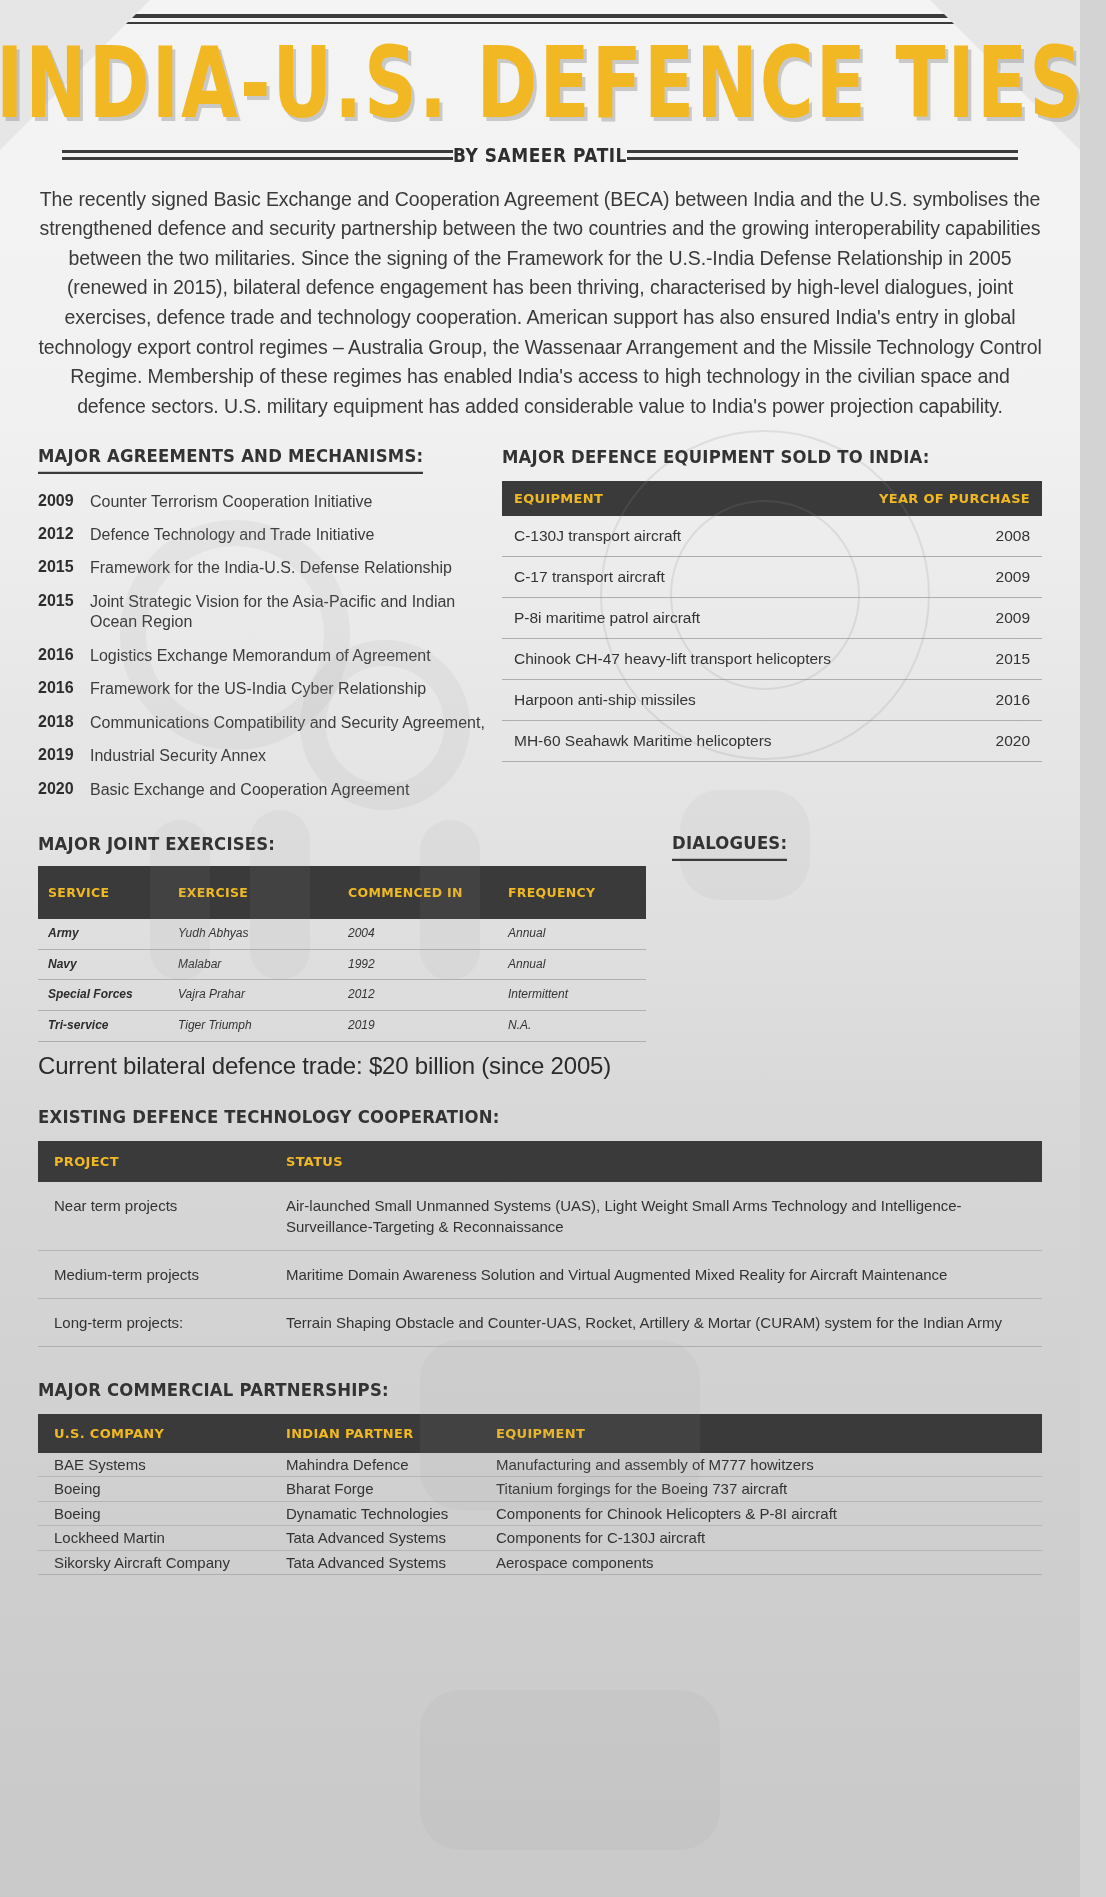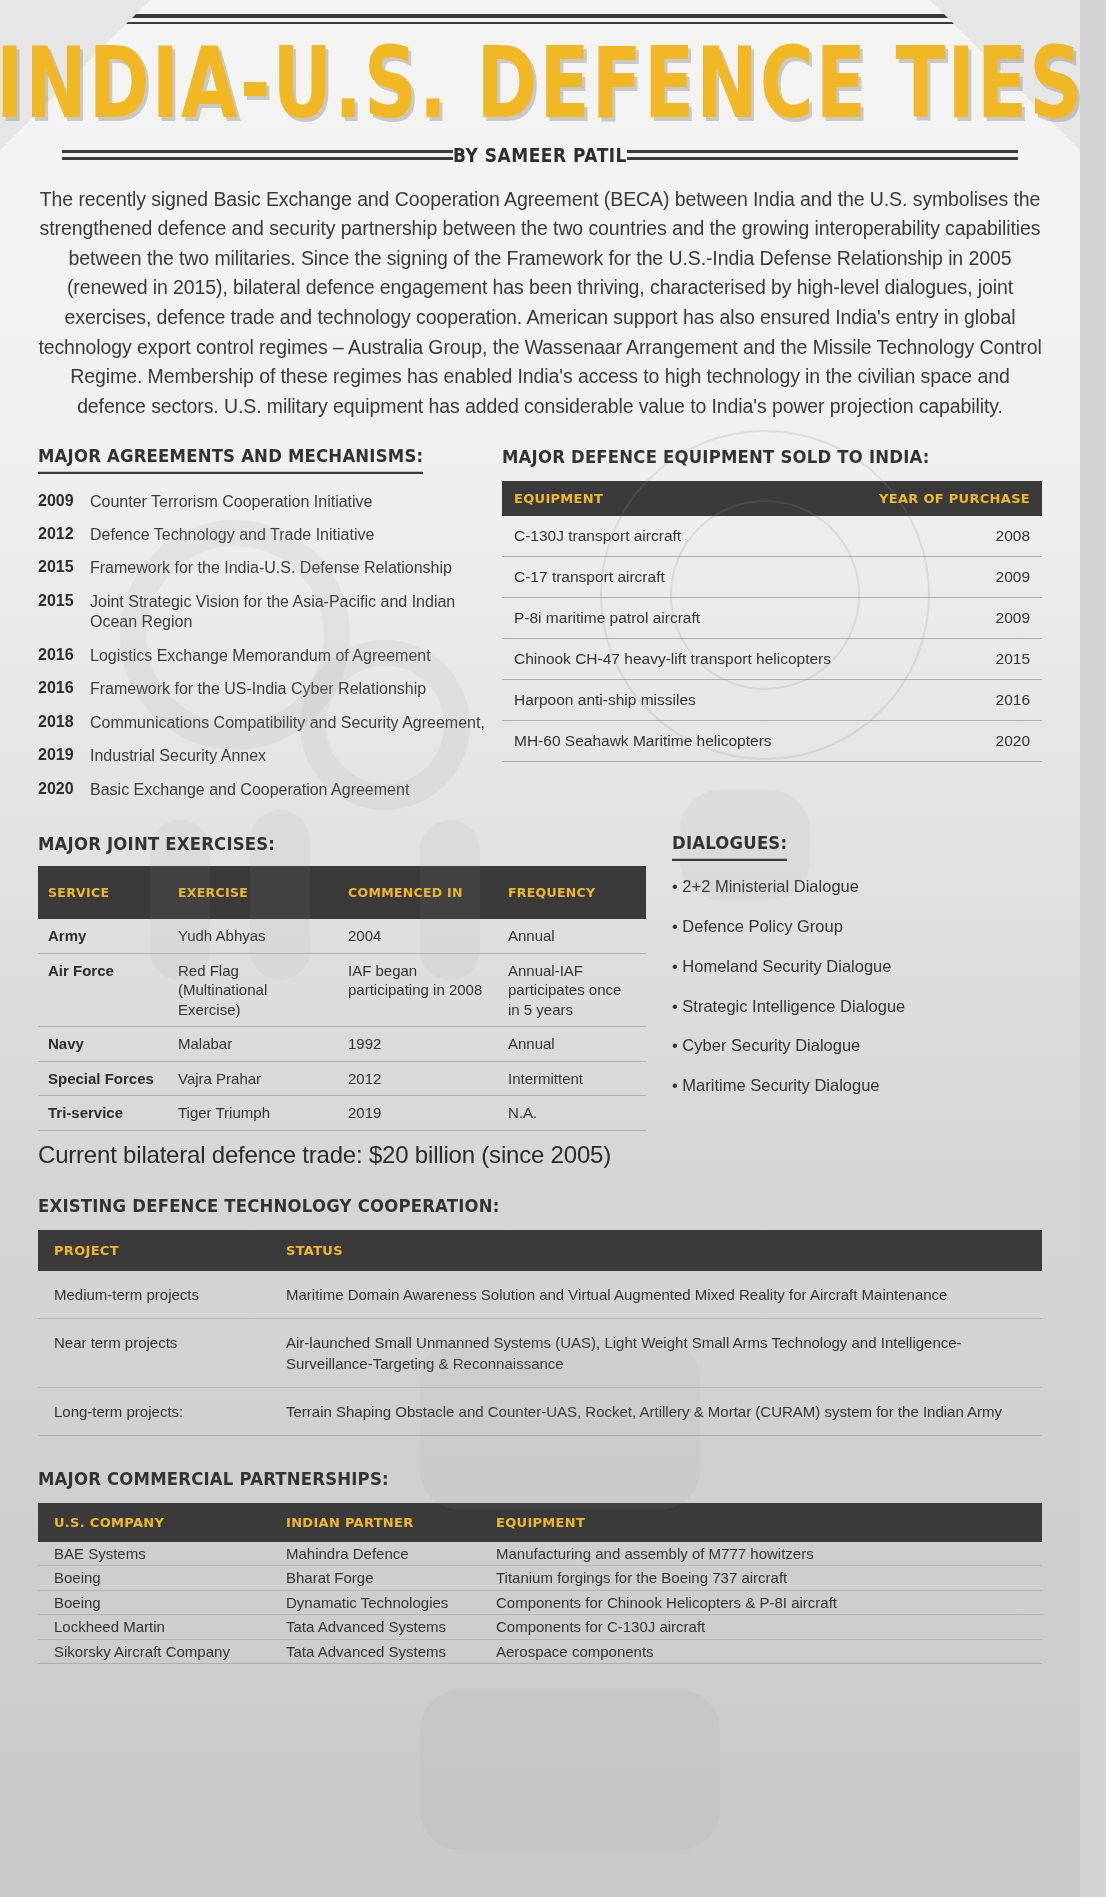--- a/index.html
+++ b/index.html
@@ -145,21 +145,21 @@
   .tbl tbody tr:last-child td { border-bottom: 1px solid #aeaeae; }
 
   .eqTable { margin-top: 14px; }
 
   
   .exWrap { display: flex; margin: 22px 38px 0 38px; gap: 18px; }
   .exLeft { width: 608px; }
   .exRight { flex: 1; padding-left: 8px; }
   .exTbl thead th { padding: 19px 10px; font-size: 12.5px; }
   .exTbl tbody td {
-    font-size: 15px; padding: 7px 10px; border-bottom: 1px solid #b0b0b0;
+    font-size: 12px; padding: 7px 10px; border-bottom: 1px solid #b0b0b0; font-style: italic;
   }
   .exTbl tbody td.svc { font-weight: bold; color: #2c2c2c; }
   .tradeLine {
     margin-top: 10px;
     font-size: 24px;
     color: #2b2b2b;
     letter-spacing: -0.2px;
   }
   .tradeLine b { font-weight: normal; }
 
@@ -318,26 +318,20 @@
           </tr>
         </thead>
         <tbody id="exBody">
             <tr>
               <td class="svc">Army</td>
               <td>Yudh Abhyas</td>
               <td>2004</td>
               <td>Annual</td>
             </tr>
             <tr>
-              <td class="svc">Air Force</td>
-              <td>Red Flag (Multinational Exercise)</td>
-              <td>IAF began participating in 2008</td>
-              <td>Annual-IAF participates once in 5 years</td>
-            </tr>
-            <tr>
               <td class="svc">Navy</td>
               <td>Malabar</td>
               <td>1992</td>
               <td>Annual</td>
             </tr>
             <tr>
               <td class="svc">Special Forces</td>
               <td>Vajra Prahar</td>
               <td>2012</td>
               <td>Intermittent</td>
@@ -350,48 +344,40 @@
             </tr>
           </tbody>
       </table>
       <div class="tradeLine">
         <span>Current bilateral defence trade: </span><b>$20 billion</b><span> (since 2005)</span>
       </div>
     </div>
 
     <div class="exRight">
       <div class="secHead">DIALOGUES:</div>
-      <div class="dlgList" id="dlgList">
-          <div class="dlgItem">• 2+2 Ministerial Dialogue</div>
-          <div class="dlgItem">• Defence Policy Group</div>
-          <div class="dlgItem">• Homeland Security Dialogue</div>
-          <div class="dlgItem">• Strategic Intelligence Dialogue</div>
-          <div class="dlgItem">• Cyber Security Dialogue</div>
-          <div class="dlgItem">• Maritime Security Dialogue</div>
-        </div>
     </div>
   </div>
 
   <div class="lower">
     <div class="secHeadPlain">EXISTING DEFENCE TECHNOLOGY COOPERATION:</div>
     <table class="tbl techTbl">
       <thead>
         <tr>
           <th>PROJECT</th>
           <th>STATUS</th>
         </tr>
       </thead>
       <tbody id="techBody">
           <tr>
+            <td>Near term projects</td>
+            <td>Air-launched Small Unmanned Systems (UAS), Light Weight Small Arms Technology and Intelligence-Surveillance-Targeting &amp; Reconnaissance</td>
+          </tr>
+          <tr>
             <td>Medium-term projects</td>
             <td>Maritime Domain Awareness Solution and Virtual Augmented Mixed Reality for Aircraft Maintenance</td>
-          </tr>
-          <tr>
-            <td>Near term projects</td>
-            <td>Air-launched Small Unmanned Systems (UAS), Light Weight Small Arms Technology and Intelligence-Surveillance-Targeting &amp; Reconnaissance</td>
           </tr>
           <tr>
             <td>Long-term projects:</td>
             <td>Terrain Shaping Obstacle and Counter-UAS, Rocket, Artillery &amp; Mortar (CURAM) system for the Indian Army</td>
           </tr>
         </tbody>
     </table>
   </div>
 
   <div class="lower" style="margin-top:34px;">

